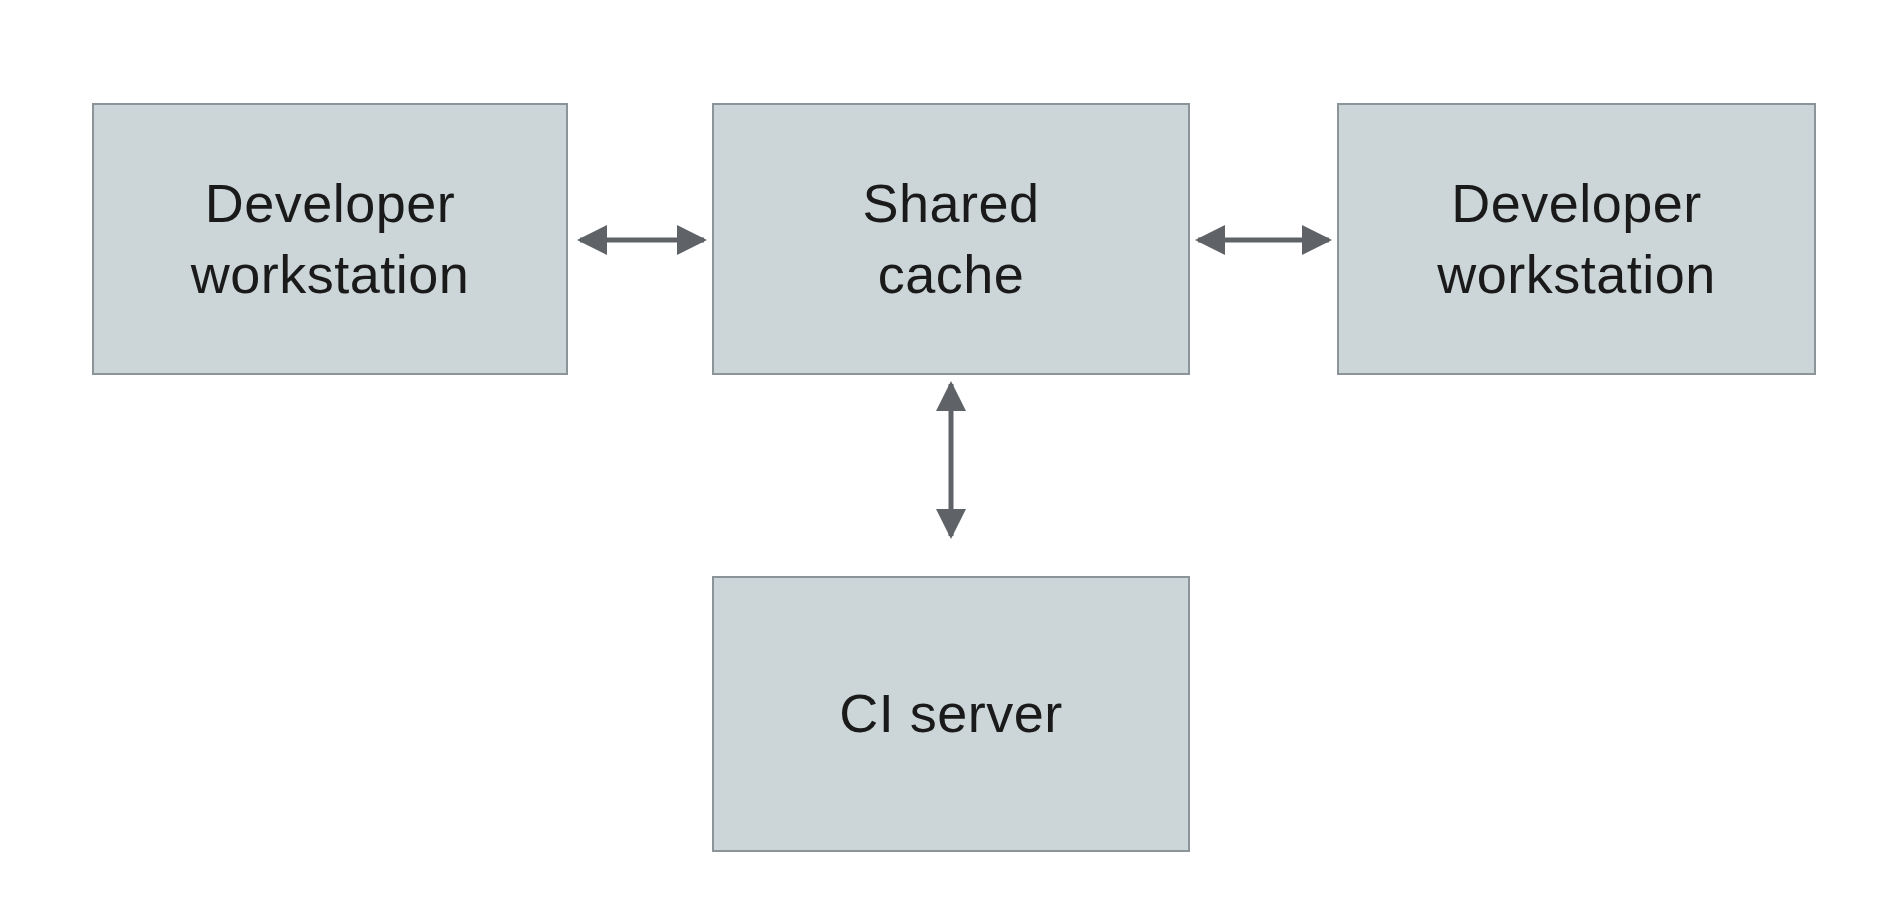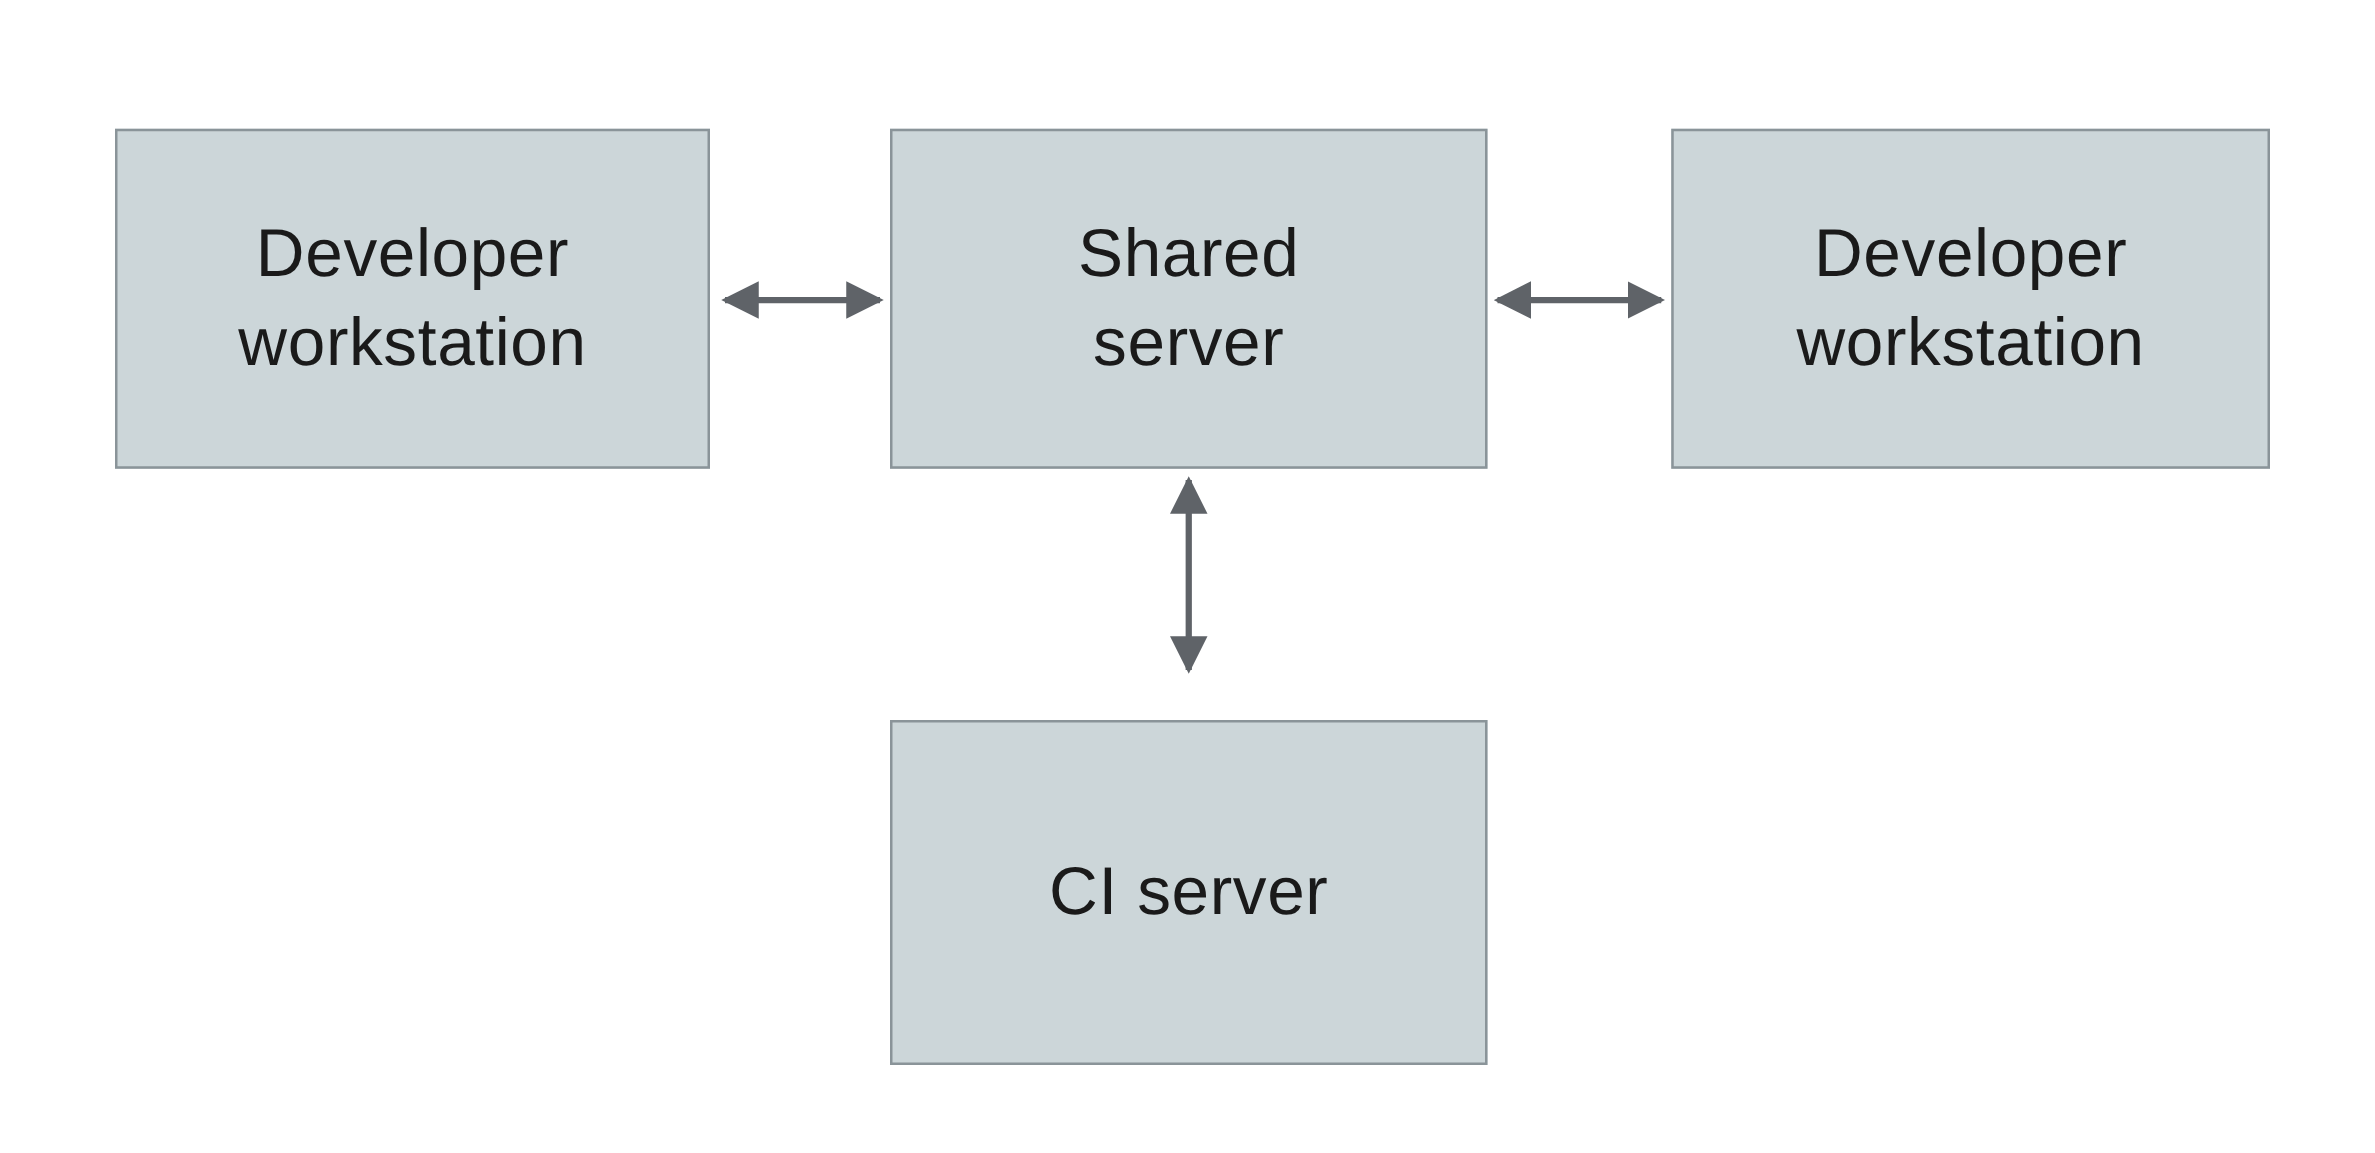--- a/index.html
+++ b/index.html
@@ -68,21 +68,21 @@
     <line x1="951" y1="384" x2="951" y2="536" marker-start="url(#arrowhead)" marker-end="url(#arrowhead)"></line>
   </svg>
 
   <div class="node node-left">
     <span class="node-label">Developer
 workstation</span>
   </div>
 
   <div class="node node-center">
     <span class="node-label">Shared
-server</span>
+cache</span>
   </div>
 
   <div class="node node-right">
     <span class="node-label">Developer
 workstation</span>
   </div>
 
   <div class="node node-ci">
     <span class="node-label">CI server</span>
   </div>

